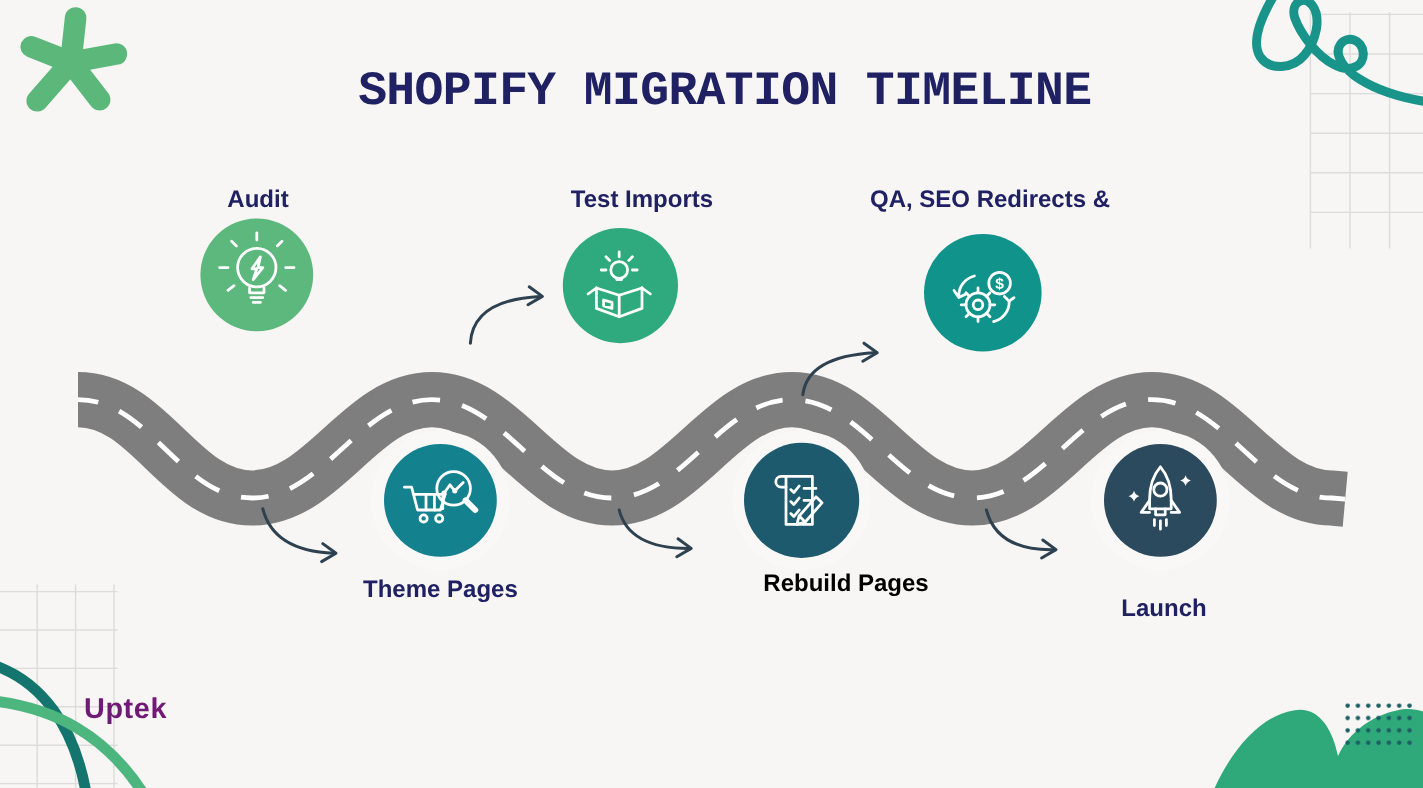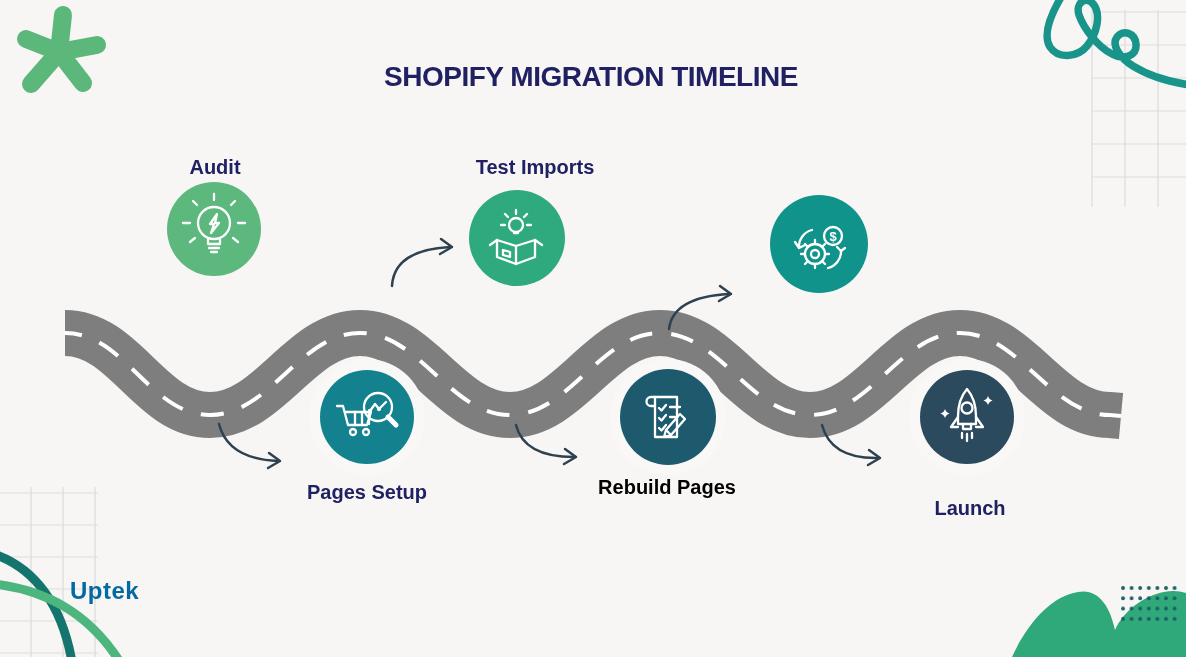--- a/index.html
+++ b/index.html
@@ -3,32 +3,32 @@
 <meta charset="utf-8">
 <style>
   html,body{margin:0;padding:0;background:#e9e9e9;}
   .stage{
     position:relative;width:1186px;height:657px;overflow:hidden;
     background:#f7f6f4;
     font-family:"Liberation Sans", sans-serif;
   }
   .stage svg.layer{position:absolute;left:0;top:0;}
   .title{
-    position:absolute;left:591px;top:77px;transform:translate(-50%,-50%);
-    font-size:28px;font-weight:bold;letter-spacing:-0.5px;color:#1f2163;white-space:nowrap;
+    position:absolute;left:604px;top:77px;transform:translate(-50%,-50%);
+    font-size:40px;font-weight:bold;letter-spacing:-0.5px;color:#1f2163;white-space:nowrap;font-family:Liberation Mono, monospace;
   }
   .m-label{
     position:absolute;transform:translate(-50%,-50%);
     font-size:20px;font-weight:bold;color:#1f2163;white-space:nowrap;text-align:center;
   }
-  .m-label.black{color:#000000;}
+  .m-label.black{color:#000000;margin-left:38px;}
   .m-label .line{display:block;line-height:27px;}
   .brand{
     position:absolute;left:70px;top:591px;transform:translateY(-50%);
-    font-size:24px;font-weight:bold;color:#0369a1;letter-spacing:0.5px;
+    font-size:24px;font-weight:bold;color:#701a75;letter-spacing:0.5px;
   }
 </style>
 </head>
 <body>
 
 <div class="stage">
 
   <svg class="layer" width="1186" height="657" viewBox="0 0 1186 657">
     <defs>
       <pattern id="dotgrid" x="1121" y="586" width="8.6" height="10.3" patternUnits="userSpaceOnUse">
@@ -173,19 +173,20 @@
       <path d="M -22,-6 q1,3.5 4.5,4.5 q-3.5,1 -4.5,4.5 q-1,-3.5 -4.5,-4.5 q3.5,-1 4.5,-4.5 z" fill="#ffffff" stroke="none"></path>
       <path d="M 21,-19 q1,3.5 4.5,4.5 q-3.5,1 -4.5,4.5 q-1,-3.5 -4.5,-4.5 q3.5,-1 4.5,-4.5 z" fill="#ffffff" stroke="none"></path>
     </g>
   </svg>
 
   <div class="title">SHOPIFY MIGRATION TIMELINE</div>
 
   <div class="m-label" style="left:215px;top:167px">Audit</div>
   <div class="m-label" style="left:535px;top:167px">Test Imports</div>
   <div class="m-label" style="left:825px;top:167px">
+    <span class="line">QA, SEO Redirects &amp;</span>
   </div>
-  <div class="m-label" style="left:367px;top:492px">Pages Setup</div>
+  <div class="m-label" style="left:367px;top:492px">Theme Pages</div>
   <div class="m-label black" style="left:667px;top:487px">Rebuild Pages</div>
   <div class="m-label" style="left:970px;top:508px">Launch</div>
 
   <div class="brand">Uptek</div>
 </div>
 
 </body></html>

